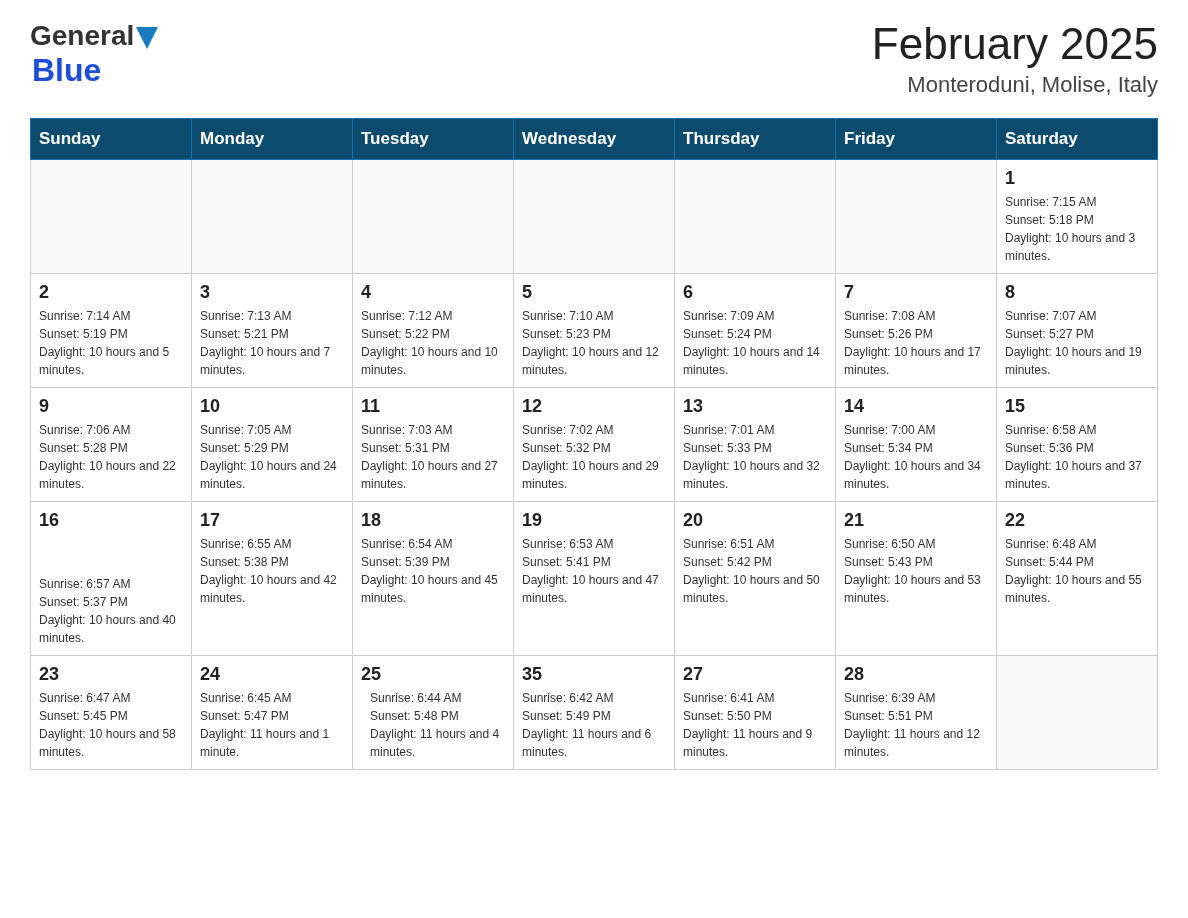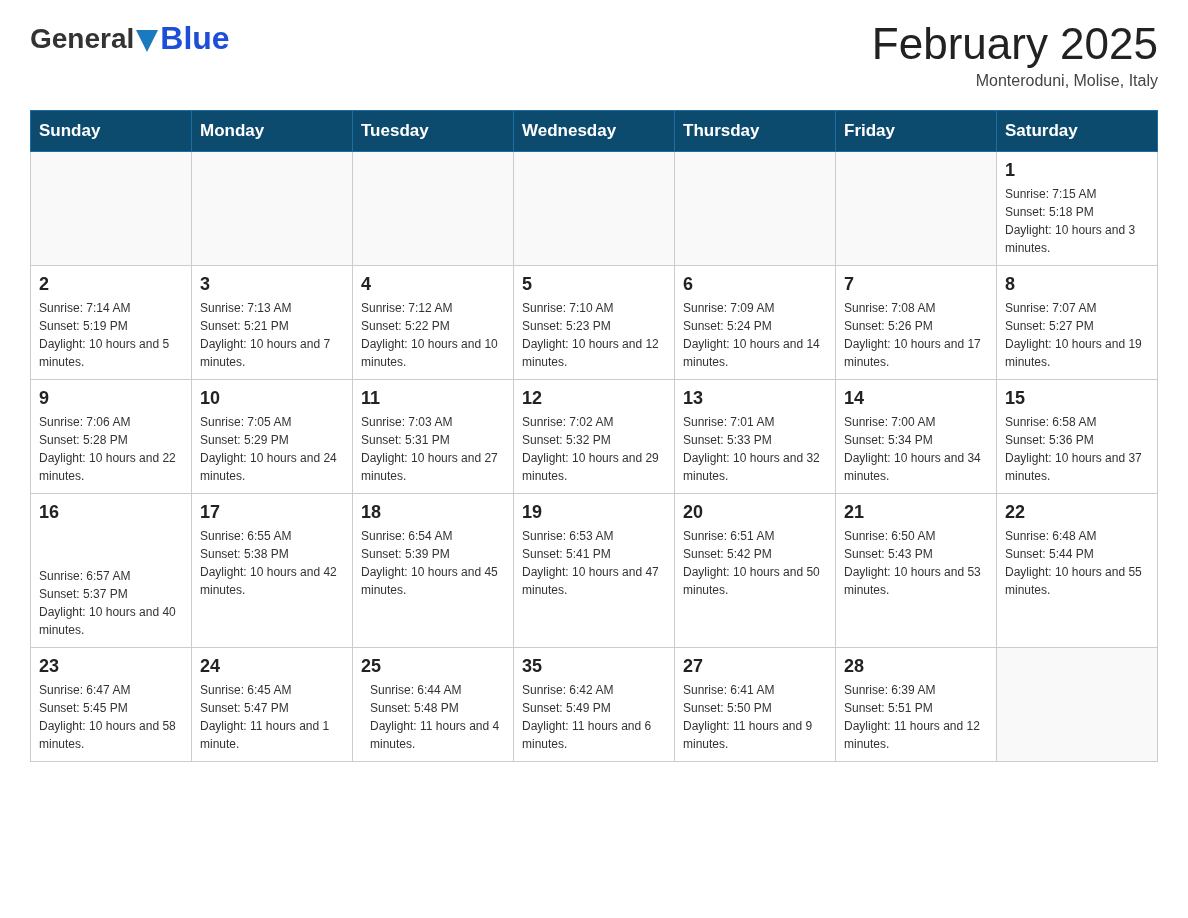--- a/index.html
+++ b/index.html
@@ -21,41 +21,41 @@
       font-weight: bold;
       color: #333;
     }
     .logo-text-blue {
       font-size: 32px;
       font-weight: bold;
       color: #1d4ed8;
     }
     .logo-wrapper {
       display: flex;
-      flex-direction: row;
+      flex-direction: column;
       justify-content: center;
     }
     .logo-line1 {
       display: flex;
       align-items: center;
     }
     .logo-line2 {
       margin-left: 2px;
     }
     .title-section {
       text-align: right;
     }
     .calendar-title {
       font-size: 44px;
       font-weight: normal;
       color: #222;
       line-height: 1.1;
     }
     .calendar-subtitle {
-      font-size: 16px;
+      font-size: 22px;
       color: #444;
       margin-top: 4px;
     }
     .calendar {
       width: 100%;
       border-collapse: collapse;
       border: 1px solid #ccc;
     }
     .calendar th {
       background-color: #0c4a6e;

